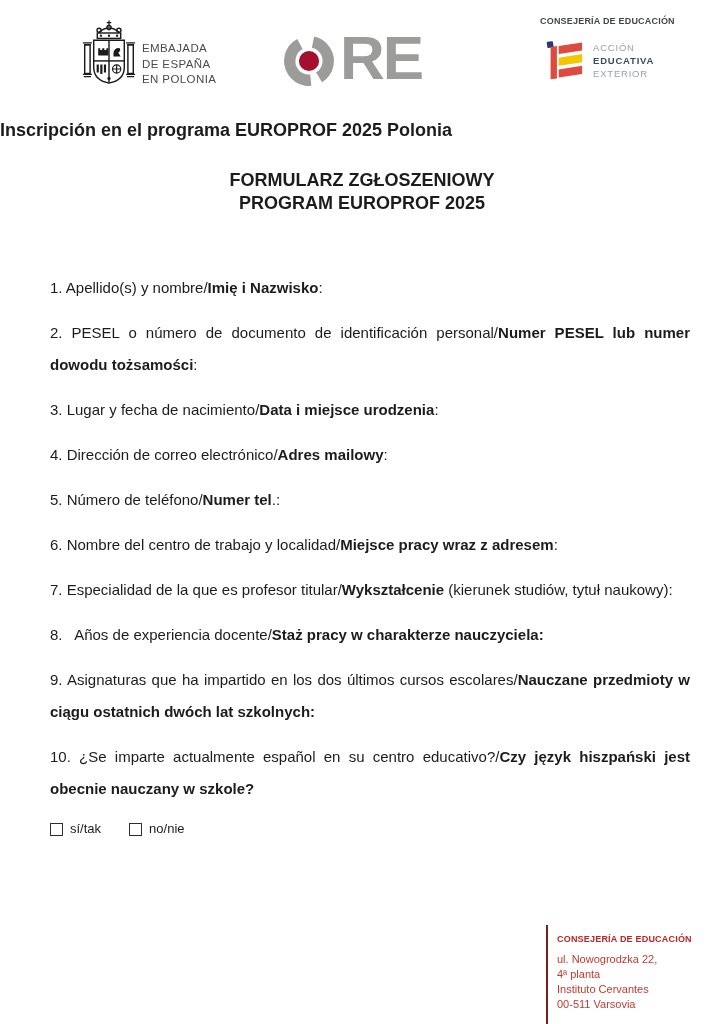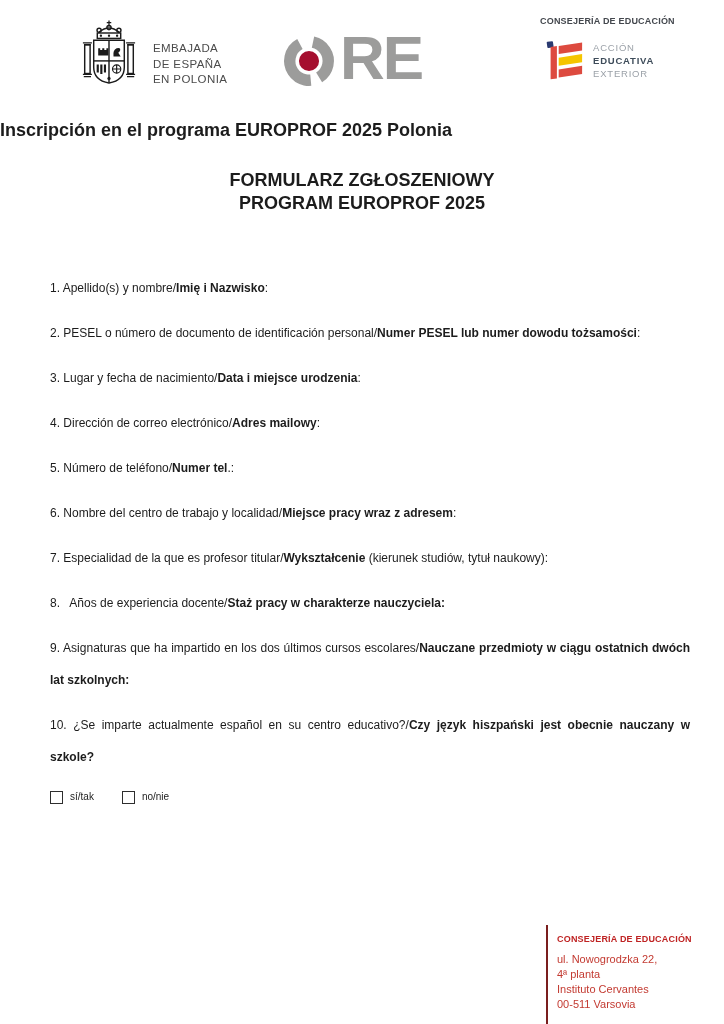--- a/index.html
+++ b/index.html
@@ -8,43 +8,43 @@
     width:724px;height:1024px;
     margin:0 auto;
     background:#ffffff;
     font-family:"Liberation Sans", sans-serif;
     color:#1c1c1c;
     overflow:hidden;
     box-shadow:0 0 4px rgba(0,0,0,.25);
   }
   
   .embassy{position:absolute;left:82px;top:18px;display:flex;}
-  .embassy-text{margin-left:17px;margin-top:23px;font-size:11.5px;line-height:15.5px;
+  .embassy-text{margin-left:6px;margin-top:23px;font-size:11.5px;line-height:15.5px;
     color:#4b4b4b;letter-spacing:.4px;}
   .ore{position:absolute;left:281px;top:33px;display:flex;align-items:center;}
   .ore-re{font-size:62px;font-weight:bold;color:var(--ore-gray);letter-spacing:-2px;
     margin-left:3px;margin-top:-6px;line-height:56px;}
   .consejeria{position:absolute;left:540px;top:16px;width:170px;}
   .cons-title{font-size:9px;font-weight:bold;color:#43474d;letter-spacing:.2px;white-space:nowrap;}
   .cons-row{display:flex;margin-top:11px;margin-left:6px;}
   .cons-lines{margin-left:9px;margin-top:4px;font-size:9.5px;line-height:13px;letter-spacing:.8px;}
   .cons-muted{color:#9ba1a8;}
   .cons-strong{color:#3e4c5a;font-weight:bold;}
   
   .doc-title{position:absolute;left:0;top:120px;width:100%;text-align:left;
     font-size:18px;font-weight:bold;margin:0;}
   .doc-subtitle{position:absolute;left:0;top:169px;width:100%;text-align:center;
     font-size:18px;font-weight:bold;line-height:23px;}
   
   #questions{position:absolute;left:50px;top:272px;width:640px;}
-  #questions p{margin:0 0 13px 0;font-size:12px;line-height:32px;}
+  #questions p{margin:0 0 13px 0;font-size:15px;line-height:32px;}
   #questions p.justify{text-align:justify;}
   #questions p:last-child{margin-top:14px;}
   #questions .b{font-weight:bold;}
-  .checkbox-row{height:22px;line-height:22px;margin:6px 0 13px 0;font-size:10px;}
+  .checkbox-row{height:22px;line-height:22px;margin:6px 0 13px 0;font-size:13px;}
   .cbx-opt{display:inline-flex;align-items:center;}
   .cbx-opt + .cbx-opt{margin-left:28px;}
   .cbx-box{display:inline-block;width:11px;height:11px;border:1.6px solid #2e2e2e;
     margin-right:7px;background:#fff;cursor:pointer;}
   
   .footer-rule{position:absolute;left:546px;top:925px;width:2px;height:99px;background:var(--rule-red);}
   .footer-right{position:absolute;left:557px;top:934px;width:160px;}
   .footer-office{font-size:9px;font-weight:bold;color:var(--office-red);letter-spacing:.2px;white-space:nowrap;}
   .footer-address{margin-top:8px;font-size:11px;line-height:15px;color:var(--text-red);}
   .footer-contact{position:absolute;left:84px;top:998px;font-size:10.5px;color:var(--text-red);}

